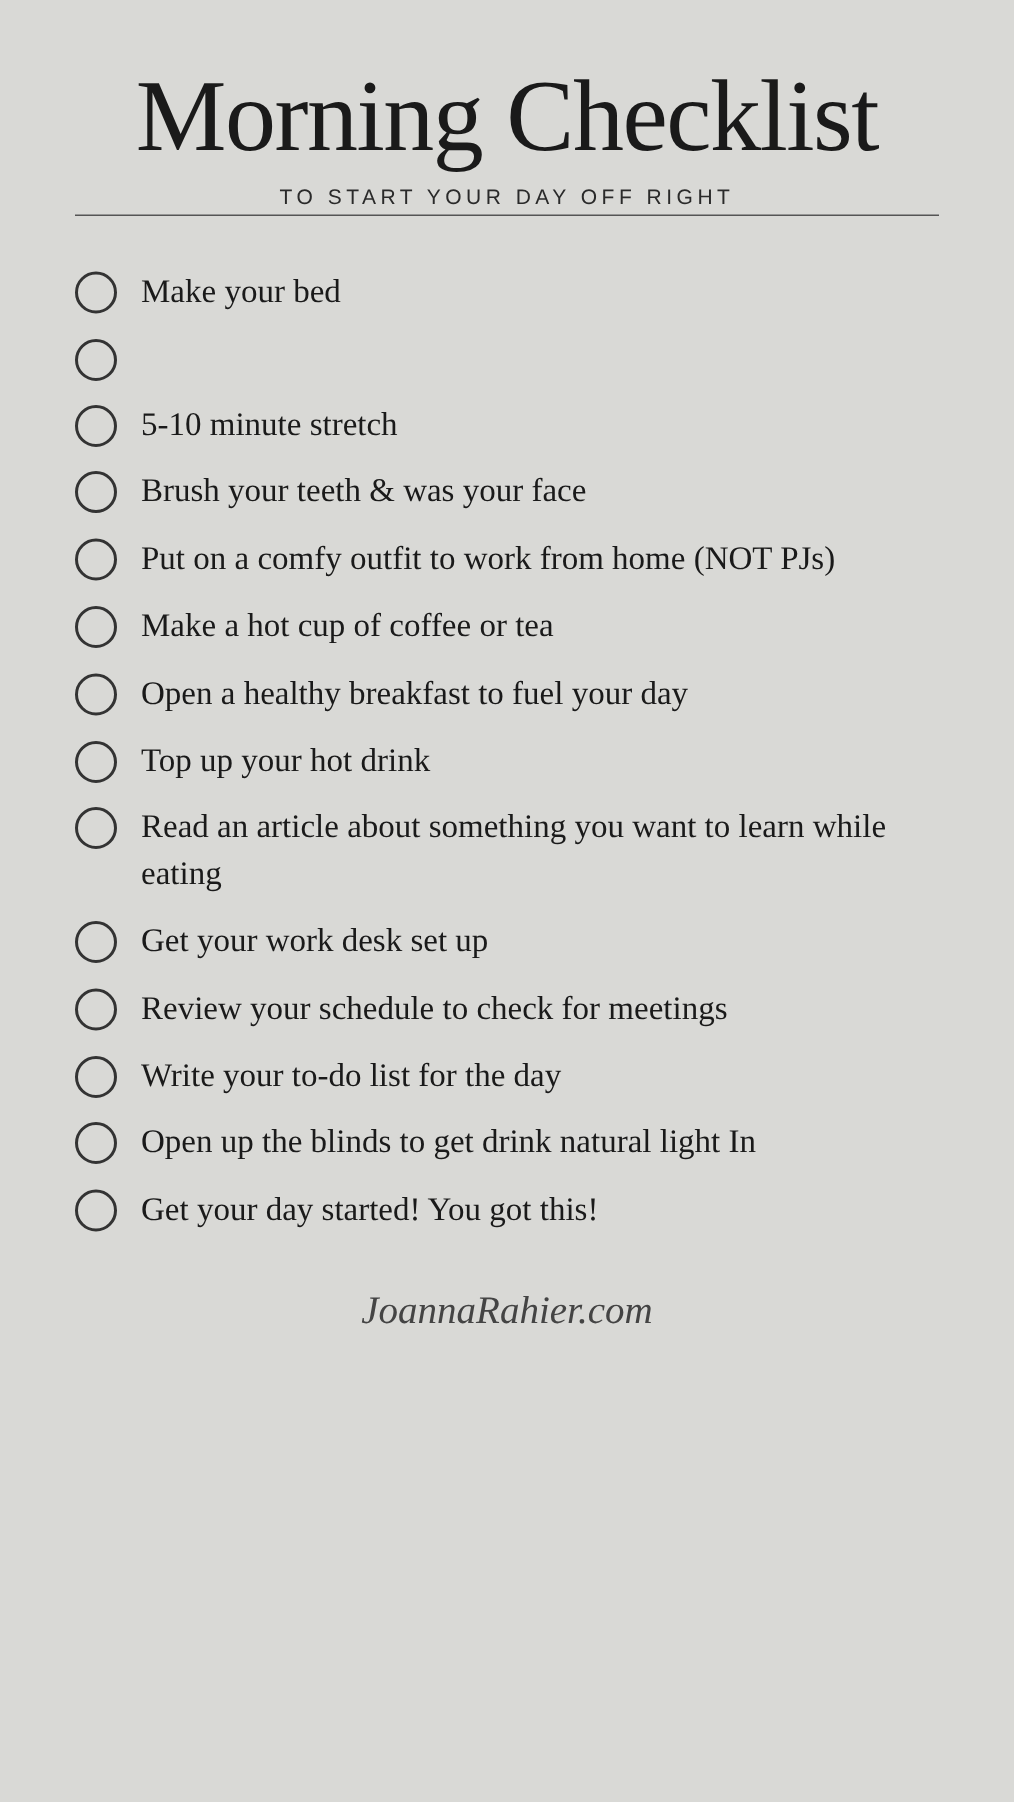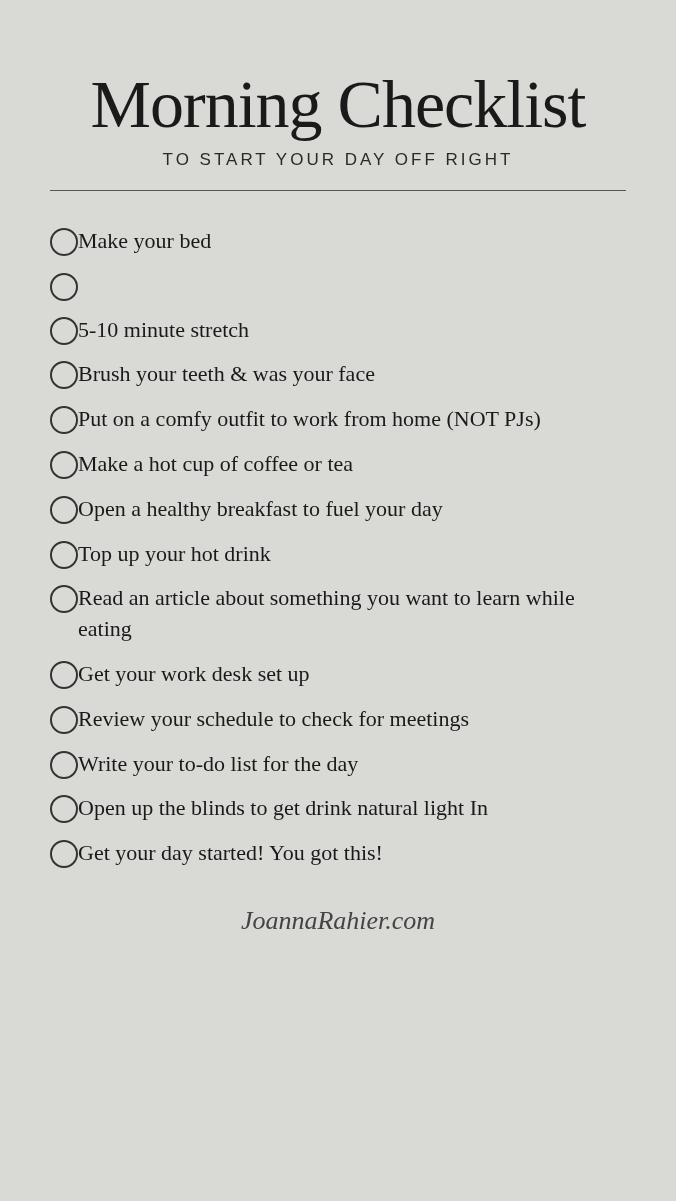--- a/index.html
+++ b/index.html
@@ -21,52 +21,51 @@
 
     #page-title {
       font-size: 68px;
       font-weight: 400;
       color: #1a1a1a;
       text-align: center;
       font-family: Georgia, serif;
       letter-spacing: -1px;
       line-height: 1.1;
       margin-bottom: 8px;
-      margin-top: 27px;
     }
 
     #subtitle {
-      font-size: 17px;
+      font-size: 14px;
       font-weight: 400;
       color: #2a2a2a;
       letter-spacing: 3px;
       text-align: right;
       font-family: Arial, Helvetica, sans-serif;
       text-transform: uppercase;
-      margin-bottom: 20px;
+      margin-bottom: 4px;
     }
 
     .divider {
       width: 100%;
       height: 1px;
       background-color: #555;
       margin-bottom: 28px;
     }
 
     .checklist {
       width: 100%;
       display: flex;
       flex-direction: column;
       gap: 0px;
     }
 
     .checklist-item {
       display: flex;
       align-items: flex-start;
-      gap: 0;
+      gap: 16px;
       padding: 7px 0;
     }
 
     .checkbox {
       width: 28px;
       height: 28px;
       min-width: 28px;
       border: 2px solid #333;
       border-radius: 50%;
       background: transparent;

